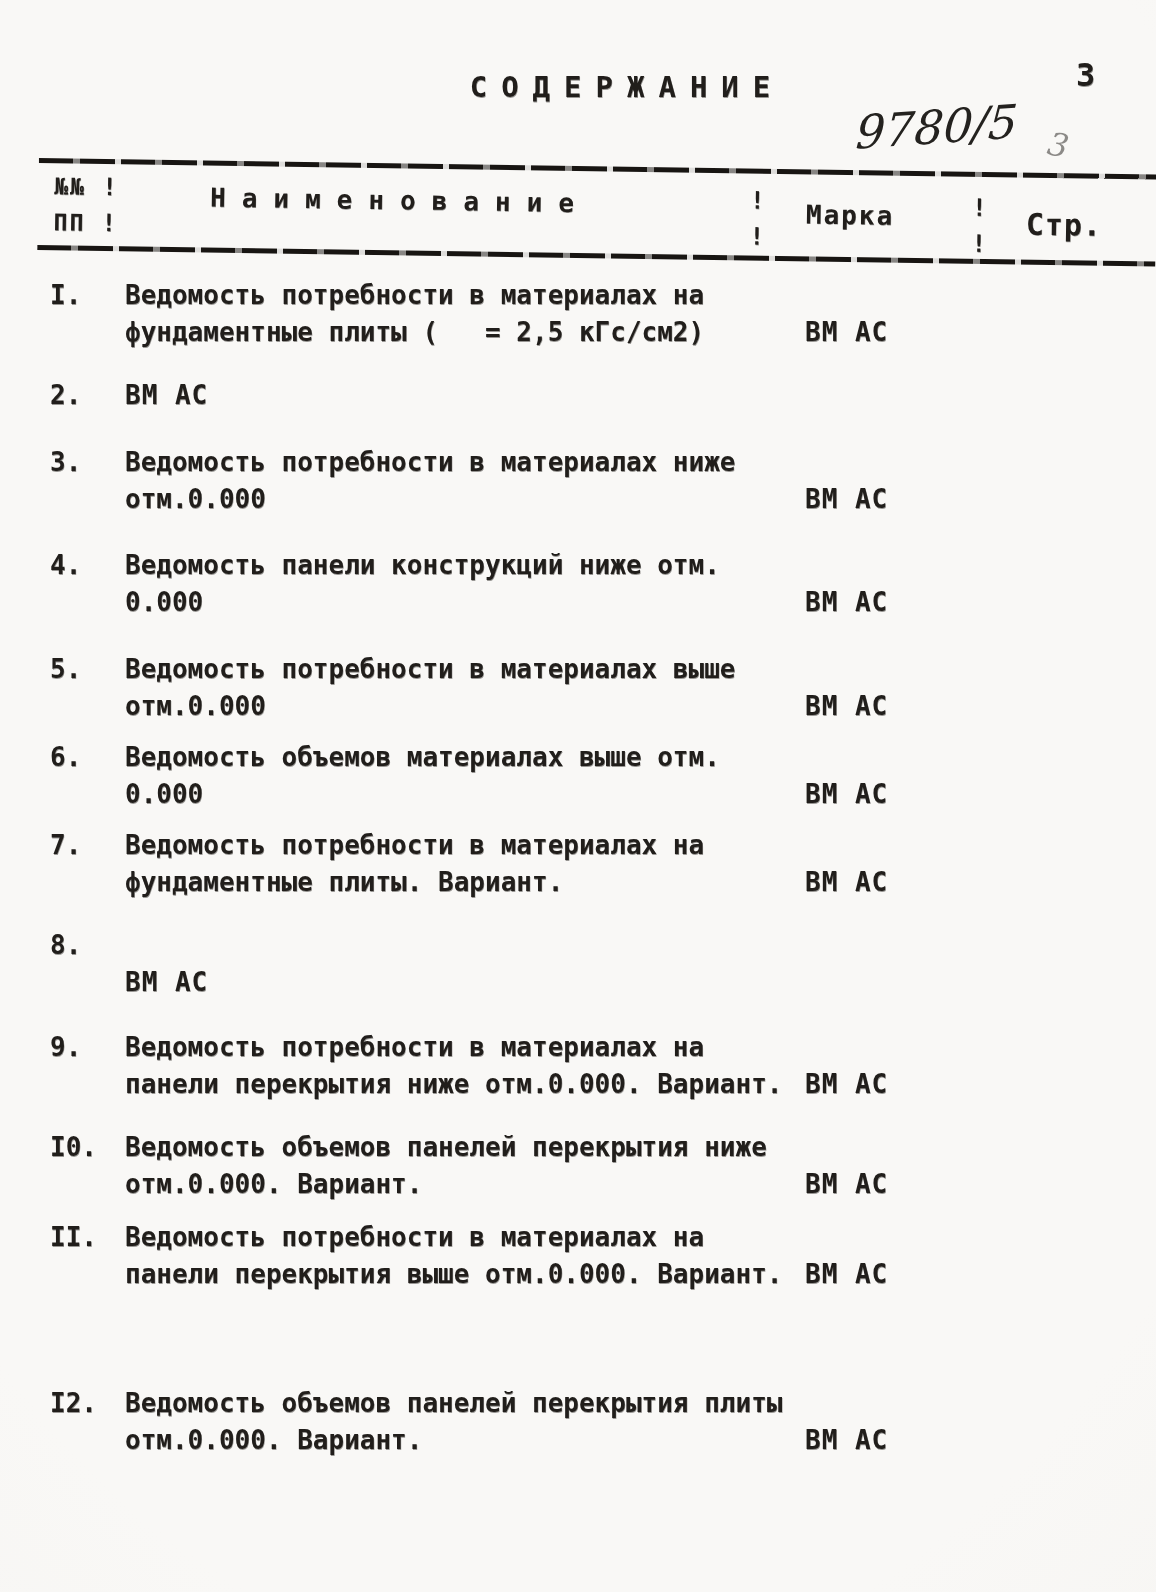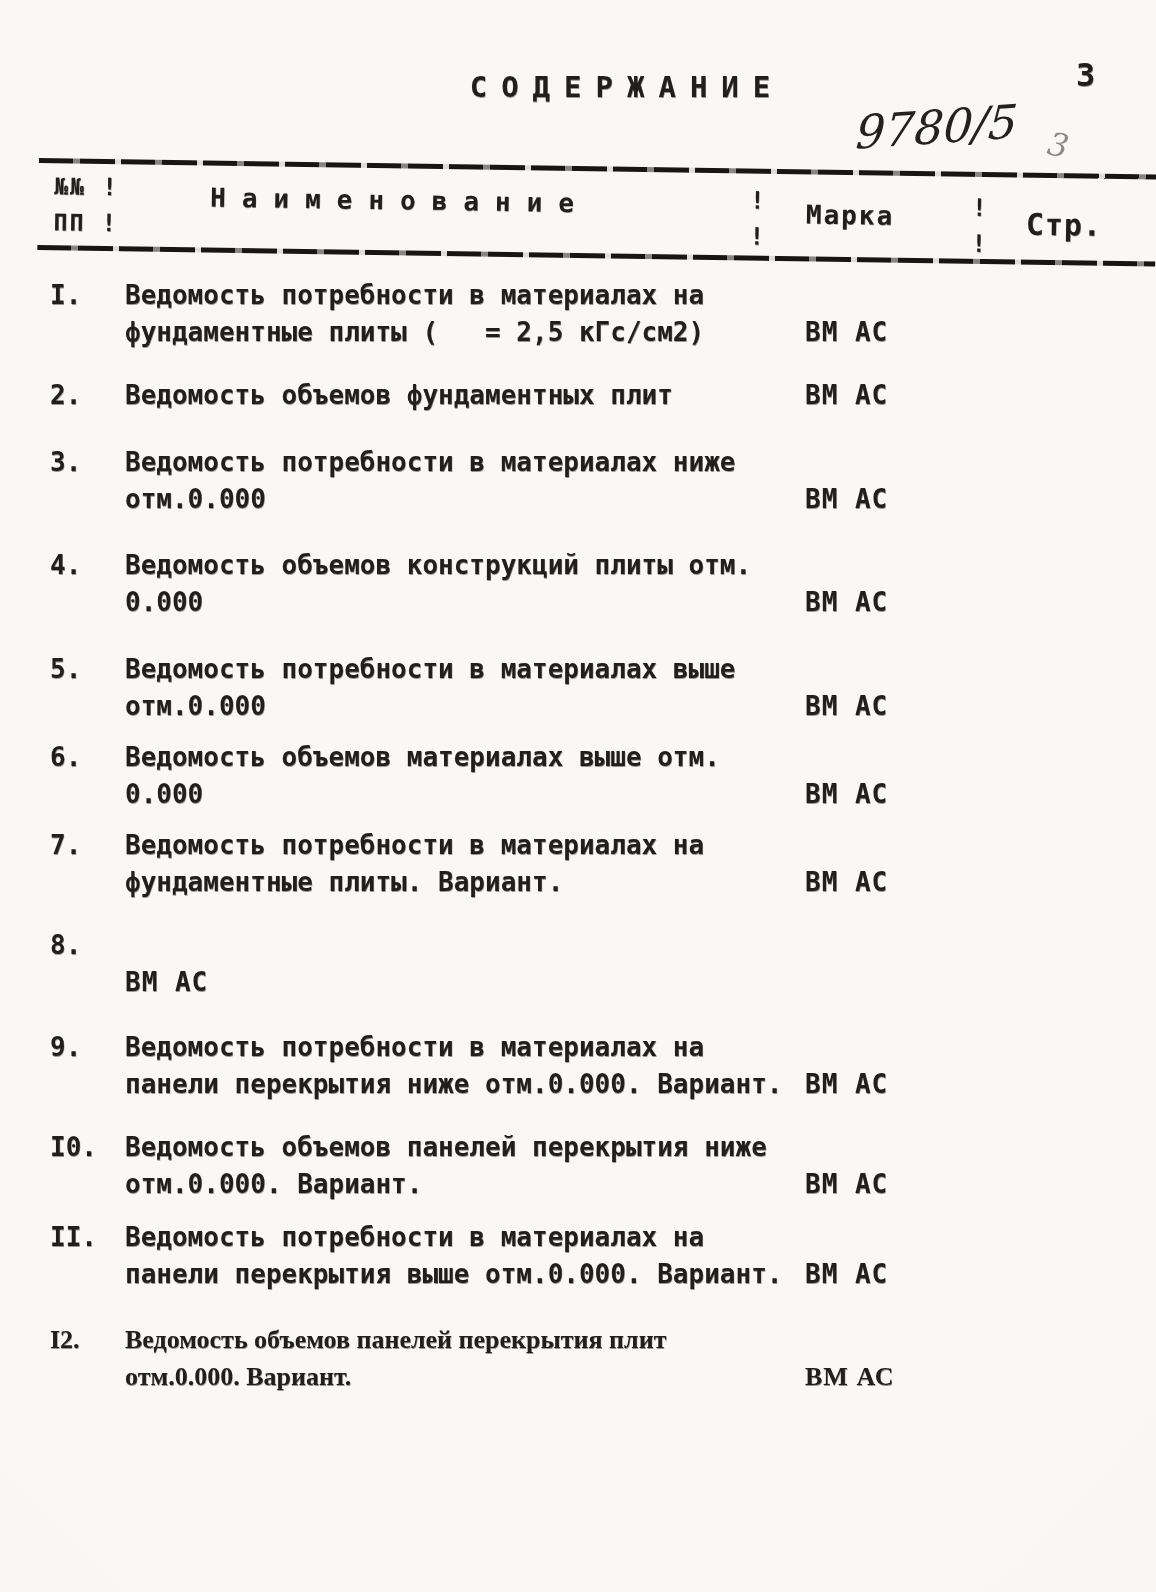--- a/index.html
+++ b/index.html
@@ -59,21 +59,21 @@
   .tbody .row:nth-child(2){top:377px;}
   .tbody .row:nth-child(3){top:444px;}
   .tbody .row:nth-child(4){top:547px;}
   .tbody .row:nth-child(5){top:651px;}
   .tbody .row:nth-child(6){top:739px;}
   .tbody .row:nth-child(7){top:827px;}
   .tbody .row:nth-child(8){top:927px;}
   .tbody .row:nth-child(9){top:1029px;}
   .tbody .row:nth-child(10){top:1129px;}
   .tbody .row:nth-child(11){top:1219px;}
-  .tbody .row:nth-child(12){top:1321px;font-family:Liberation Serif, serif;}
+  .tbody .row:nth-child(12){top:1385px;}
 </style>
 </head>
 <body>
 
 <div class="page">
 
   <div class="title ink">СОДЕРЖАНИЕ</div>
   <div class="pagenum ink">3</div>
   <div class="handwrite">9780/5</div>
   <div class="pencil">3</div>
@@ -105,34 +105,33 @@
   <div class="tbody">
     <div class="row h2">
       <span class="num ink">I.</span>
       <span class="txt ink">Ведомость потребности в материалах на
 фундаментные плиты (   = 2,5 кГс/см2)</span>
       <span class="mark ink">ВМ АС</span>
       <span class="pg ink"></span>
     </div>
     <div class="row h1">
       <span class="num ink">2.</span>
-      <span class="txt ink">Ведомость объемов фундаментных плит</span>
       <span class="mark ink">ВМ АС</span>
       <span class="pg ink"></span>
     </div>
     <div class="row h2">
       <span class="num ink">3.</span>
       <span class="txt ink">Ведомость потребности в материалах ниже
 отм.0.000</span>
       <span class="mark ink">ВМ АС</span>
       <span class="pg ink"></span>
     </div>
     <div class="row h2">
       <span class="num ink">4.</span>
-      <span class="txt ink">Ведомость объемов конструкций плиты отм.
+      <span class="txt ink">Ведомость панели конструкций ниже отм.
 0.000</span>
       <span class="mark ink">ВМ АС</span>
       <span class="pg ink"></span>
     </div>
     <div class="row h2">
       <span class="num ink">5.</span>
       <span class="txt ink">Ведомость потребности в материалах выше
 отм.0.000</span>
       <span class="mark ink">ВМ АС</span>
       <span class="pg ink"></span>
@@ -172,20 +171,20 @@
     </div>
     <div class="row h2">
       <span class="num ink">II.</span>
       <span class="txt ink">Ведомость потребности в материалах на
 панели перекрытия выше отм.0.000. Вариант.</span>
       <span class="mark ink">ВМ АС</span>
       <span class="pg ink"></span>
     </div>
     <div class="row h2">
       <span class="num ink">I2.</span>
-      <span class="txt ink">Ведомость объемов панелей перекрытия плит
+      <span class="txt ink">Ведомость объемов панелей перекрытия плиты
 отм.0.000. Вариант.</span>
       <span class="mark ink">ВМ АС</span>
       <span class="pg ink"></span>
     </div>
   </div>
 
 </div>
 
 </body></html>

